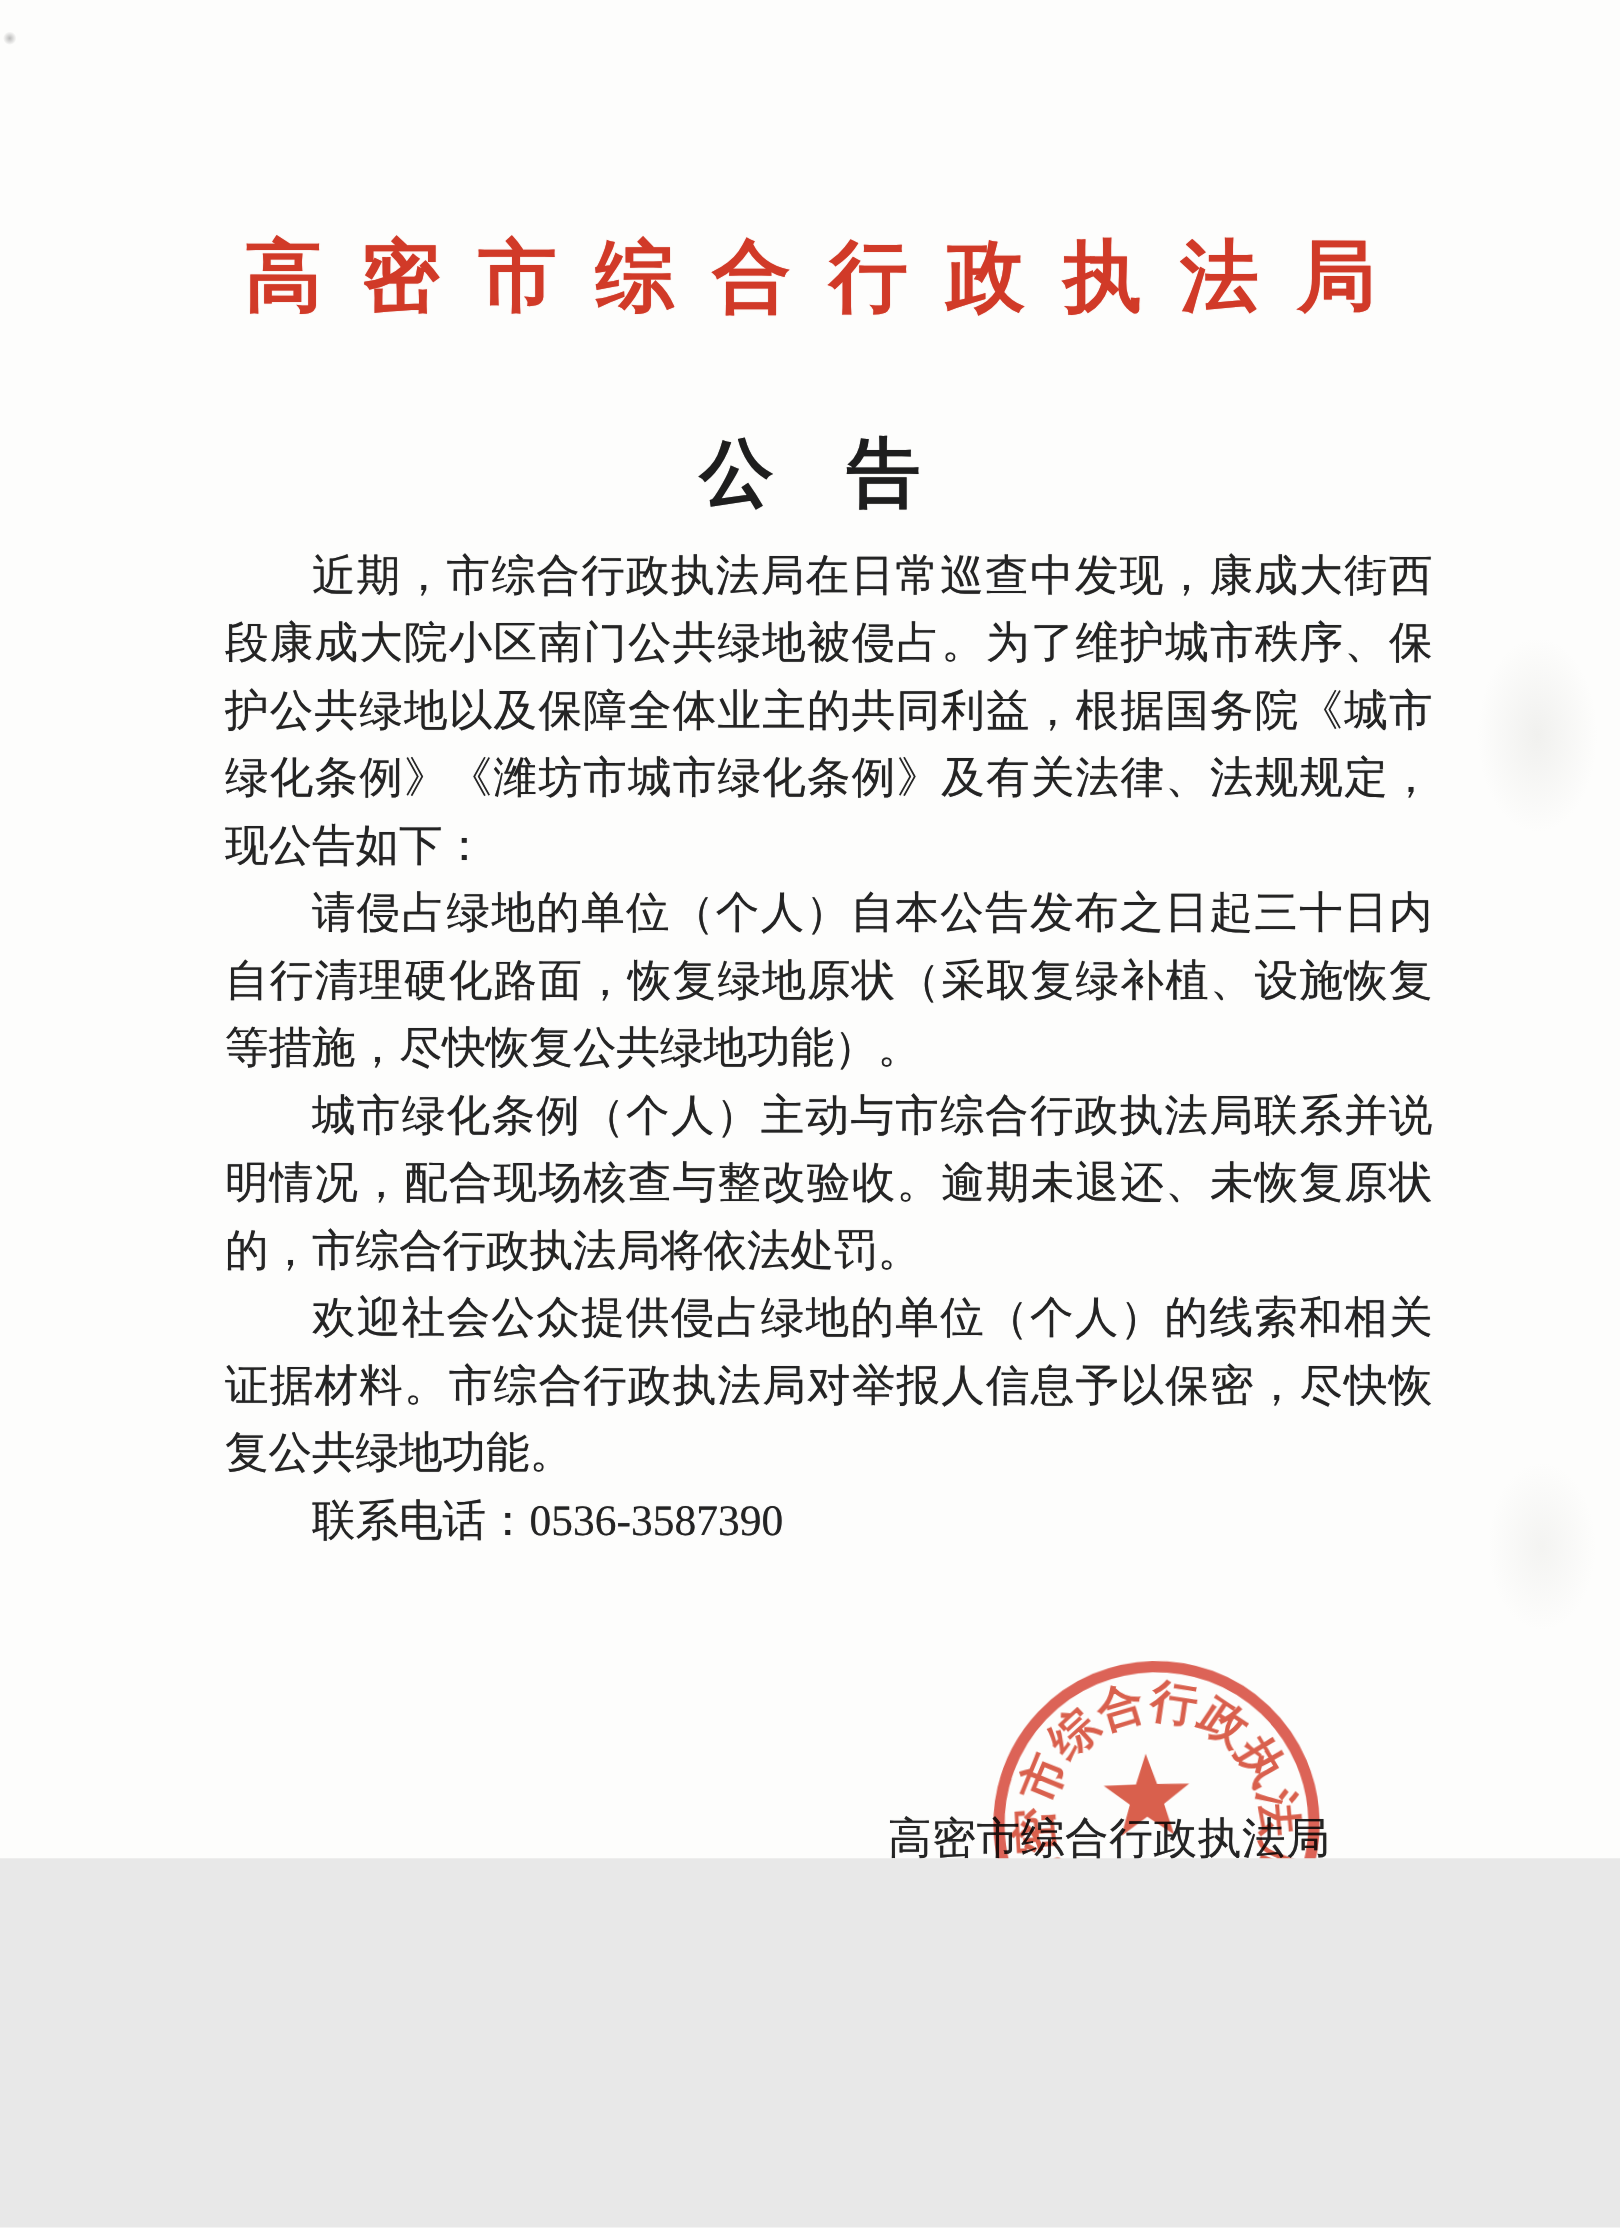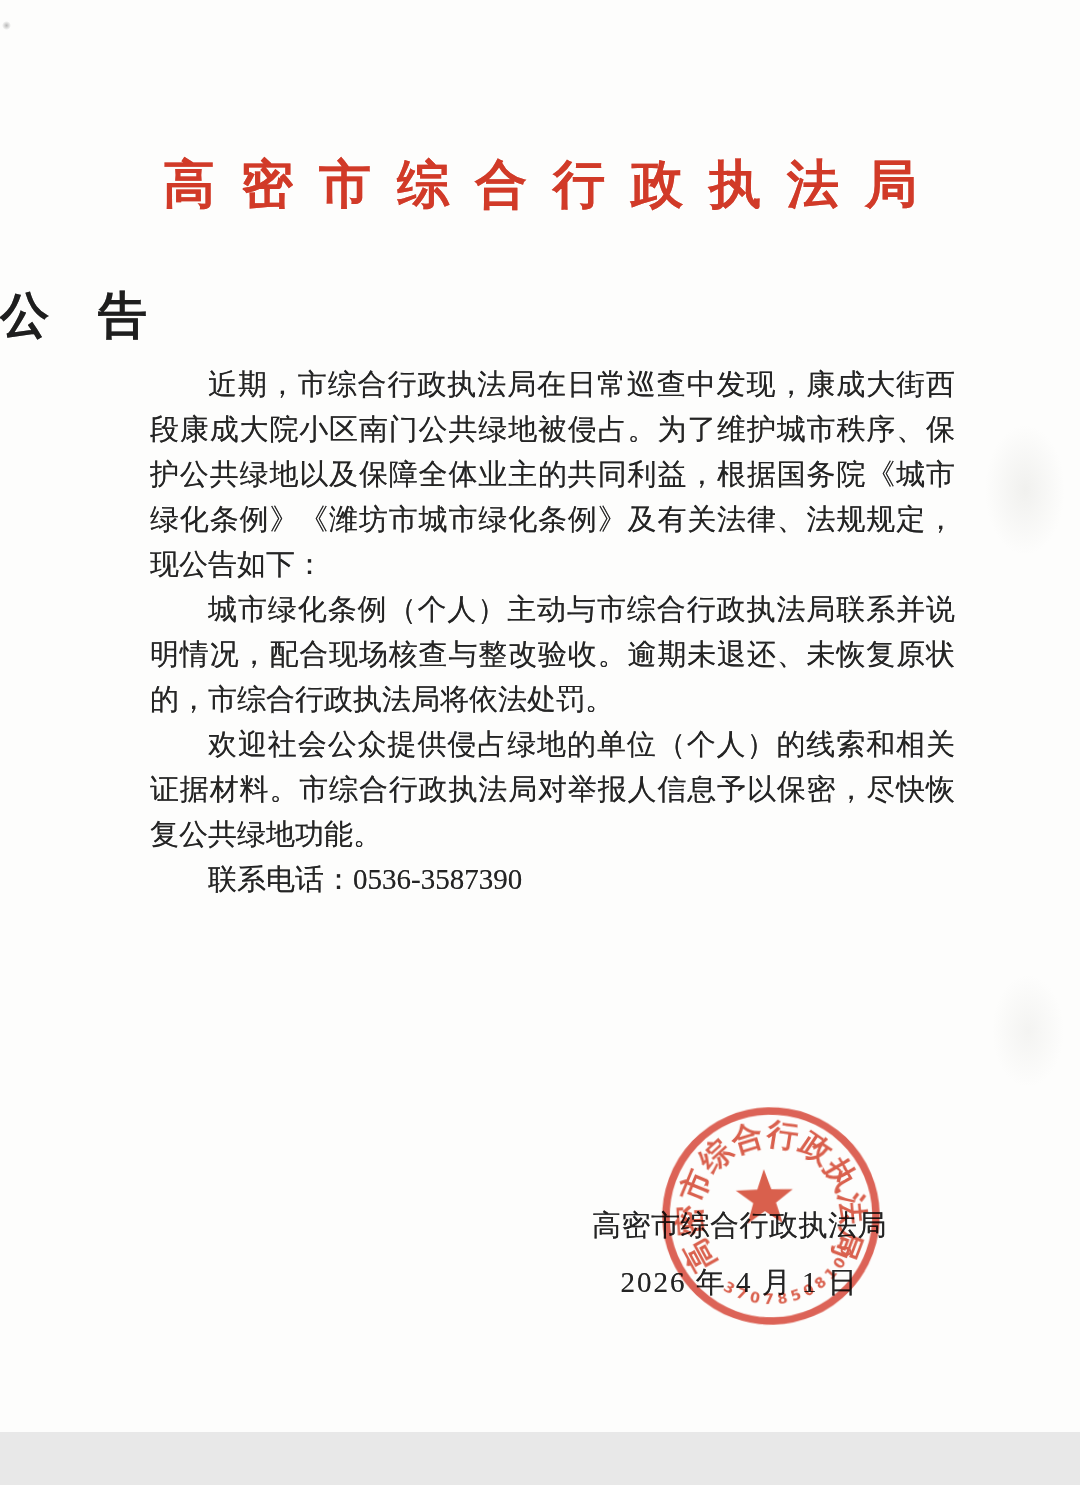--- a/index.html
+++ b/index.html
@@ -1,19 +1,19 @@
 <!DOCTYPE html>
 <html><head>
 <meta charset="utf-8">
 <style>
   html, body { margin: 0; padding: 0; background: #e8e8e8; }
   .page {
     position: relative;
     width: 1080px;
-    height: 1432px;
+    height: 1239px;
     margin: 0 auto;
     background: #fdfdfc;
     overflow: hidden;
     font-family: "Liberation Serif", "DejaVu Serif", serif;
     color: #242424;
   }
   .agency {
     position: absolute;
     top: 150px;
     left: 0;
@@ -26,20 +26,21 @@
     padding-left: 26px;
     box-sizing: border-box;
     text-shadow: 0 0 0.6px rgba(209,58,40,.7);
     white-space: nowrap;
   }
   .title {
     position: absolute;
     top: 283px;
     left: 0;
     width: 100%;
+    text-align: center;
     font-size: 49px;
     font-weight: 700;
     color: #1e1e1e;
     text-shadow: 0 0 0.5px rgba(0,0,0,.55);
   }
   .body {
     position: absolute;
     top: 362px;
     left: 150px;
     width: 805px;
@@ -87,20 +88,21 @@
 <body>
 
 <div class="page">
 
   <div class="agency">高密市综合行政执法局</div>
 
   <div class="title">公　告</div>
 
   <div class="body">
     <p>近期，市综合行政执法局在日常巡查中发现，康成大街西段康成大院小区南门公共绿地被侵占。为了维护城市秩序、保护公共绿地以及保障全体业主的共同利益，根据国务院《城市绿化条例》《潍坊市城市绿化条例》及有关法律、法规规定，现公告如下：</p>
+    <p>请侵占绿地的单位（个人）自本公告发布之日起三十日内自行清理硬化路面，恢复绿地原状（采取复绿补植、设施恢复等措施，尽快恢复公共绿地功能）。</p>
     <p>城市绿化条例（个人）主动与市综合行政执法局联系并说明情况，配合现场核查与整改验收。逾期未退还、未恢复原状的，市综合行政执法局将依法处罚。</p>
     <p>欢迎社会公众提供侵占绿地的单位（个人）的线索和相关证据材料。市综合行政执法局对举报人信息予以保密，尽快恢复公共绿地功能。</p>
     <p>联系电话：0536-3587390</p>
   </div>
 
   <div class="sign">
     <div class="sig-line">高密市综合行政执法局</div>
     <div class="date-line">2026 年 4 月 1 日</div>
   </div>
 

